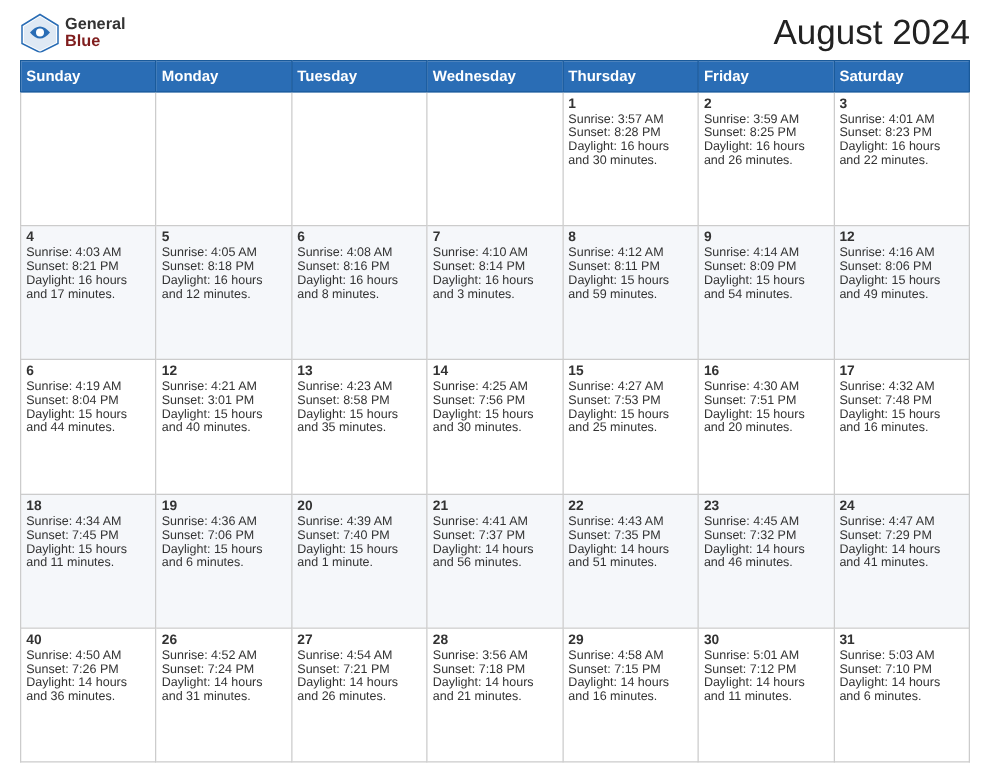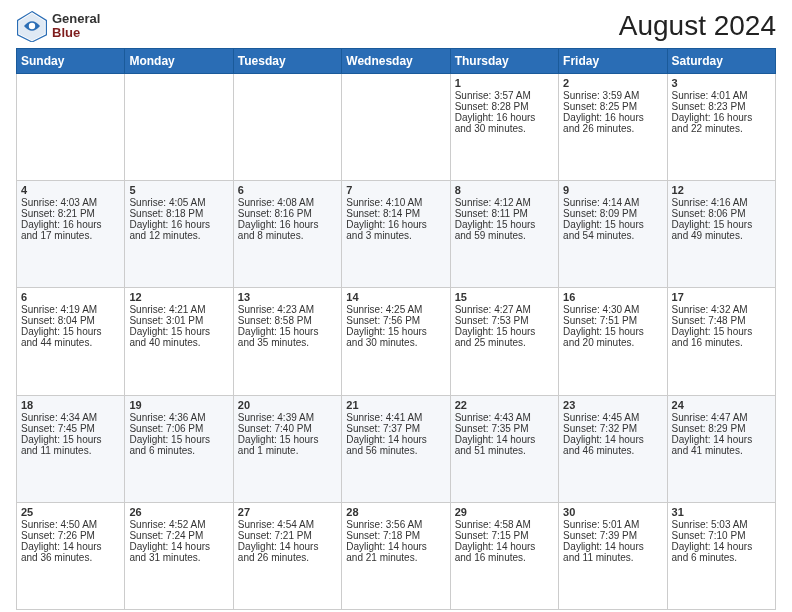--- a/index.html
+++ b/index.html
@@ -270,27 +270,27 @@
           </td>
           <td>
             <span class="day-num">23</span>
             <div>Sunrise: 4:45 AM</div>
             <div>Sunset: 7:32 PM</div>
             <div>Daylight: 14 hours and 46 minutes.</div>
           </td>
           <td>
             <span class="day-num">24</span>
             <div>Sunrise: 4:47 AM</div>
-            <div>Sunset: 8:29 PM</div>
+            <div>Sunset: 7:29 PM</div>
             <div>Daylight: 14 hours and 41 minutes.</div>
           </td>
         </tr>
         <tr>
           <td>
-            <span class="day-num">25</span>
+            <span class="day-num">40</span>
             <div>Sunrise: 4:50 AM</div>
             <div>Sunset: 7:26 PM</div>
             <div>Daylight: 14 hours and 36 minutes.</div>
           </td>
           <td>
             <span class="day-num">26</span>
             <div>Sunrise: 4:52 AM</div>
             <div>Sunset: 7:24 PM</div>
             <div>Daylight: 14 hours and 31 minutes.</div>
           </td>
@@ -308,21 +308,21 @@
           </td>
           <td>
             <span class="day-num">29</span>
             <div>Sunrise: 4:58 AM</div>
             <div>Sunset: 7:15 PM</div>
             <div>Daylight: 14 hours and 16 minutes.</div>
           </td>
           <td>
             <span class="day-num">30</span>
             <div>Sunrise: 5:01 AM</div>
-            <div>Sunset: 7:39 PM</div>
+            <div>Sunset: 7:12 PM</div>
             <div>Daylight: 14 hours and 11 minutes.</div>
           </td>
           <td>
             <span class="day-num">31</span>
             <div>Sunrise: 5:03 AM</div>
             <div>Sunset: 7:10 PM</div>
             <div>Daylight: 14 hours and 6 minutes.</div>
           </td>
         </tr>
       </tbody>

